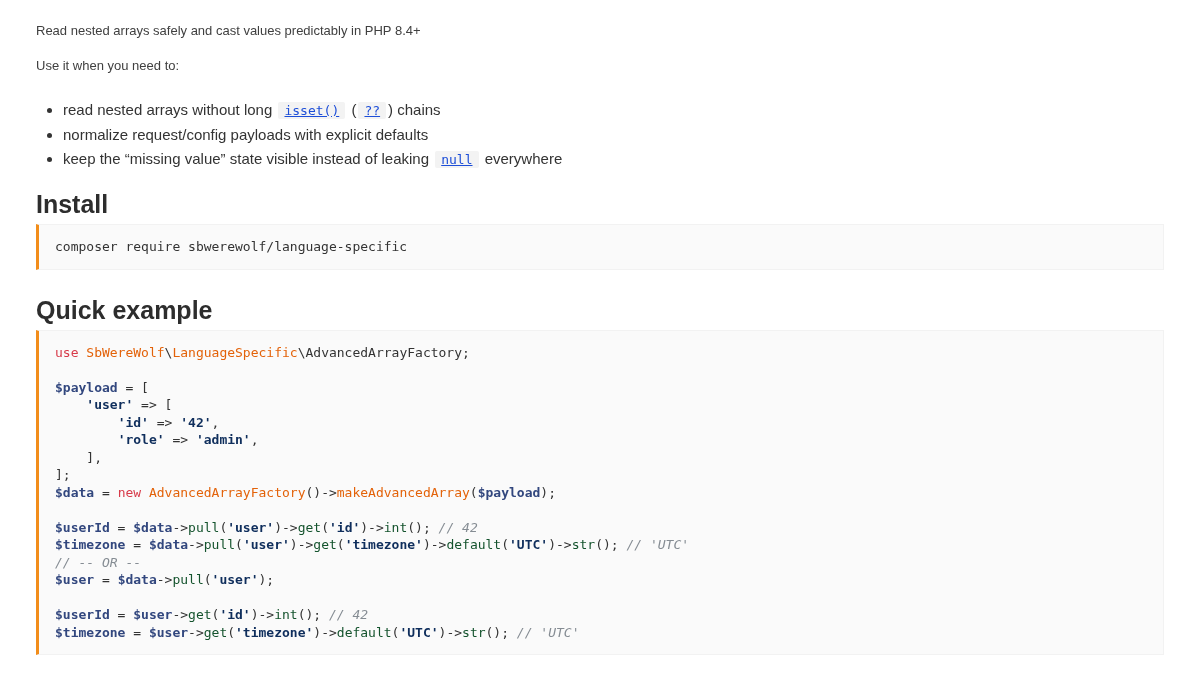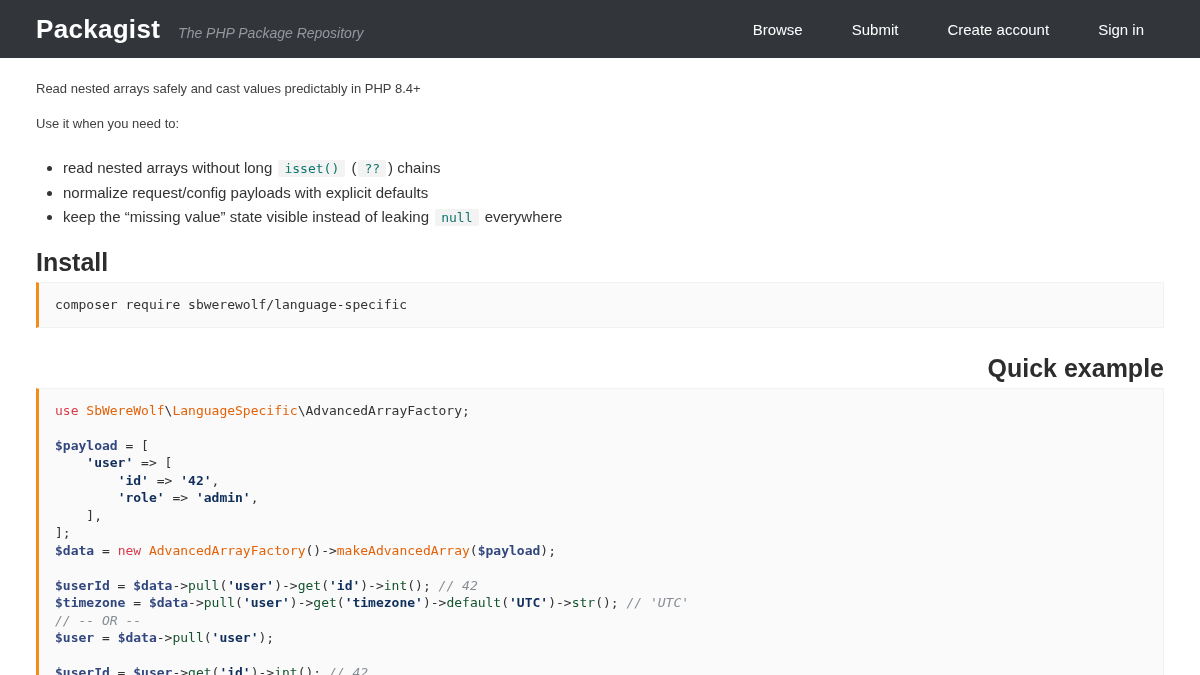--- a/index.html
+++ b/index.html
@@ -18,21 +18,21 @@
   .nav-link { color:#ffffff; font-size:15px; text-decoration:none; cursor:pointer; }
 
   .readme { padding:22px 36px 0 36px; }
   .para { font-size:13px; line-height:18px; color:#404040; margin:0 0 17px 0; }
   .para.tight { margin-bottom:23px; }
 
   .bullets { margin:0 0 20px 0; padding-left:27px; }
   .bullets li { font-size:15px; line-height:24px; color:#333; }
 
   .section-heading { font-size:25px; font-weight:600; color:#2d2d2d; margin:0 0 8px 0; line-height:24px; }
-  .section-heading.spaced { margin-top:28px;text-align:right; }
+  .section-heading.spaced { margin-top:28px; }
 
   .code-block {
     background:#fafafa;
     border:1px solid #f2f2f2;
     border-left:3px solid #f28d1a;
     padding:13px 16px;
     font-family:"DejaVu Sans Mono", monospace;
     font-size:13px;
     line-height:17.5px;
     color:#333;
@@ -44,40 +44,28 @@
   
   .tk-t   { color:#333333; }
   .tk-kw  { color:#d73a49; }
   .tk-cls { color:#e36209; }
   .tk-var { color:#32477e;font-weight:bold; }
   .tk-fn  { color:#14532d;text-align:right; }
   .tk-str { color:#0f2e5c; font-weight:bold; }
   .tk-com { color:#858c93; font-style:italic; }
   .tk-code {
     background:#f3f3f3; border-radius:2px; padding:1px 6px; margin:0 2px;
-    font-family:"DejaVu Sans Mono", monospace; font-size:13px; color:#0f766e;
+    font-family:"DejaVu Sans Mono", monospace; font-size:13px; color:#1d4ed8;text-decoration:underline;
   }
 </style>
 </head>
 <body>
 
 <div class="page">
 
-  <header class="header">
-    <div class="brand">
-      <span class="logo">Packagist</span>
-      <span class="tagline">The PHP Package Repository</span>
-    </div>
-    <nav class="nav">
-      <a class="nav-link">Browse</a>
-      <a class="nav-link">Submit</a>
-      <a class="nav-link">Create account</a>
-      <a class="nav-link">Sign in</a>
-    </nav>
-  </header>
 
   <main class="readme">
     <p class="para">Read nested arrays safely and cast values predictably in PHP 8.4+</p>
     <p class="para tight">Use it when you need to:</p>
 
     <ul class="bullets">
       <li><span class="tk-t">read nested arrays without long </span><span class="tk-code">isset()</span><span class="tk-t"> (</span><span class="tk-code">??</span><span class="tk-t">) chains</span></li>
       <li><span class="tk-t">normalize request/config payloads with explicit defaults</span></li>
       <li><span class="tk-t">keep the “missing value” state visible instead of leaking </span><span class="tk-code">null</span><span class="tk-t"> everywhere</span></li>
     </ul>

